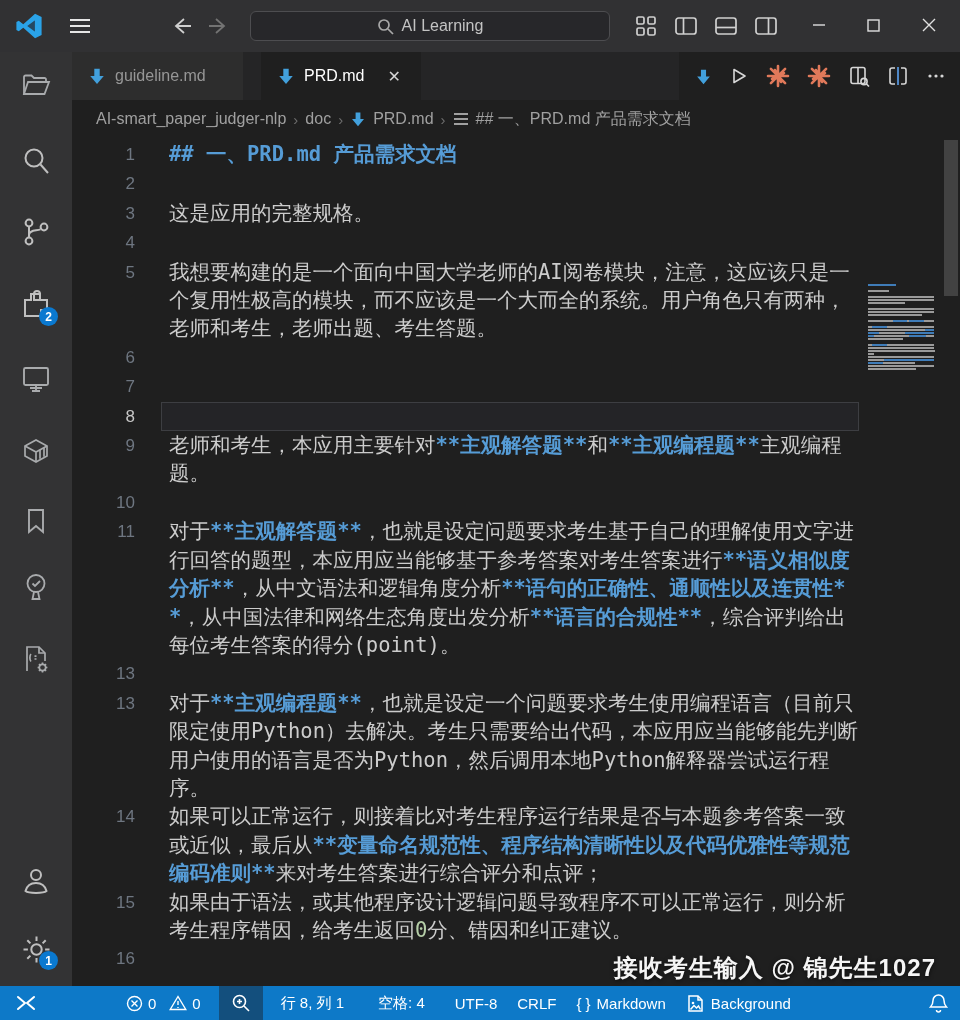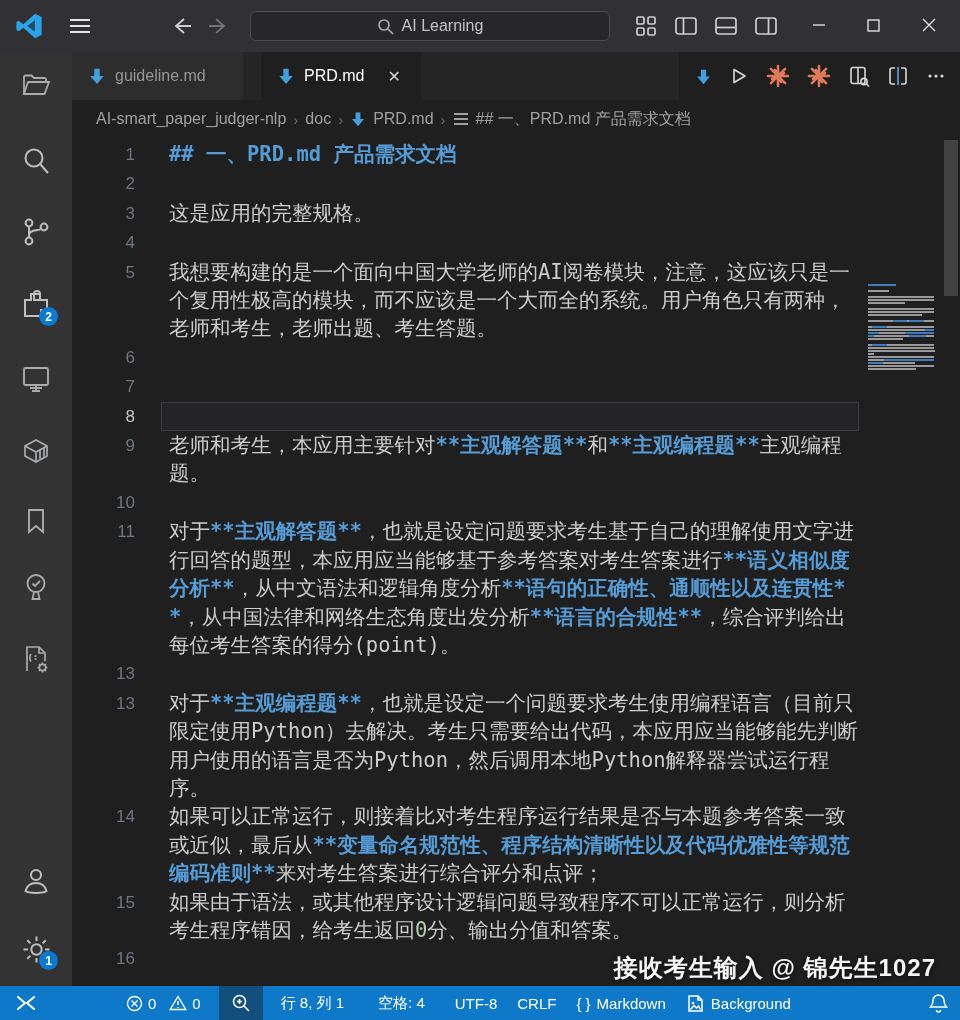--- a/index.html
+++ b/index.html
@@ -383,21 +383,21 @@
       <div class="line">
         <span class="num">13</span>
         <span class="txt"><span class="seg-plain">对于</span><span class="seg-bold">**主观编程题**</span><span class="seg-plain">，也就是设定一个问题要求考生使用编程语言（目前只限定使用Python）去解决。考生只需要给出代码，本应用应当能够能先判断用户使用的语言是否为Python，然后调用本地Python解释器尝试运行程序。</span></span>
       </div>
       <div class="line">
         <span class="num">14</span>
         <span class="txt"><span class="seg-plain">如果可以正常运行，则接着比对考生程序运行结果是否与本题参考答案一致或近似，最后从</span><span class="seg-bold">**变量命名规范性、程序结构清晰性以及代码优雅性等规范编码准则**</span><span class="seg-plain">来对考生答案进行综合评分和点评；</span></span>
       </div>
       <div class="line">
         <span class="num">15</span>
-        <span class="txt"><span class="seg-plain">如果由于语法，或其他程序设计逻辑问题导致程序不可以正常运行，则分析考生程序错因，给考生返回</span><span class="seg-number">0</span><span class="seg-plain">分、输出分值和答案。</span></span>
+        <span class="txt"><span class="seg-plain">如果由于语法，或其他程序设计逻辑问题导致程序不可以正常运行，则分析考生程序错因，给考生返回</span><span class="seg-number">0</span><span class="seg-plain">分、错因和纠正建议。</span></span>
       </div>
       <div class="line">
         <span class="num">16</span>
         <span class="txt"></span>
       </div>
     </div>
   <div class="minimap">
     <div>
         <div class="mm-row"><span class="mm-bar mm-heading" style="width: 27.7px;"></span></div>
         <div class="mm-row"></div>

